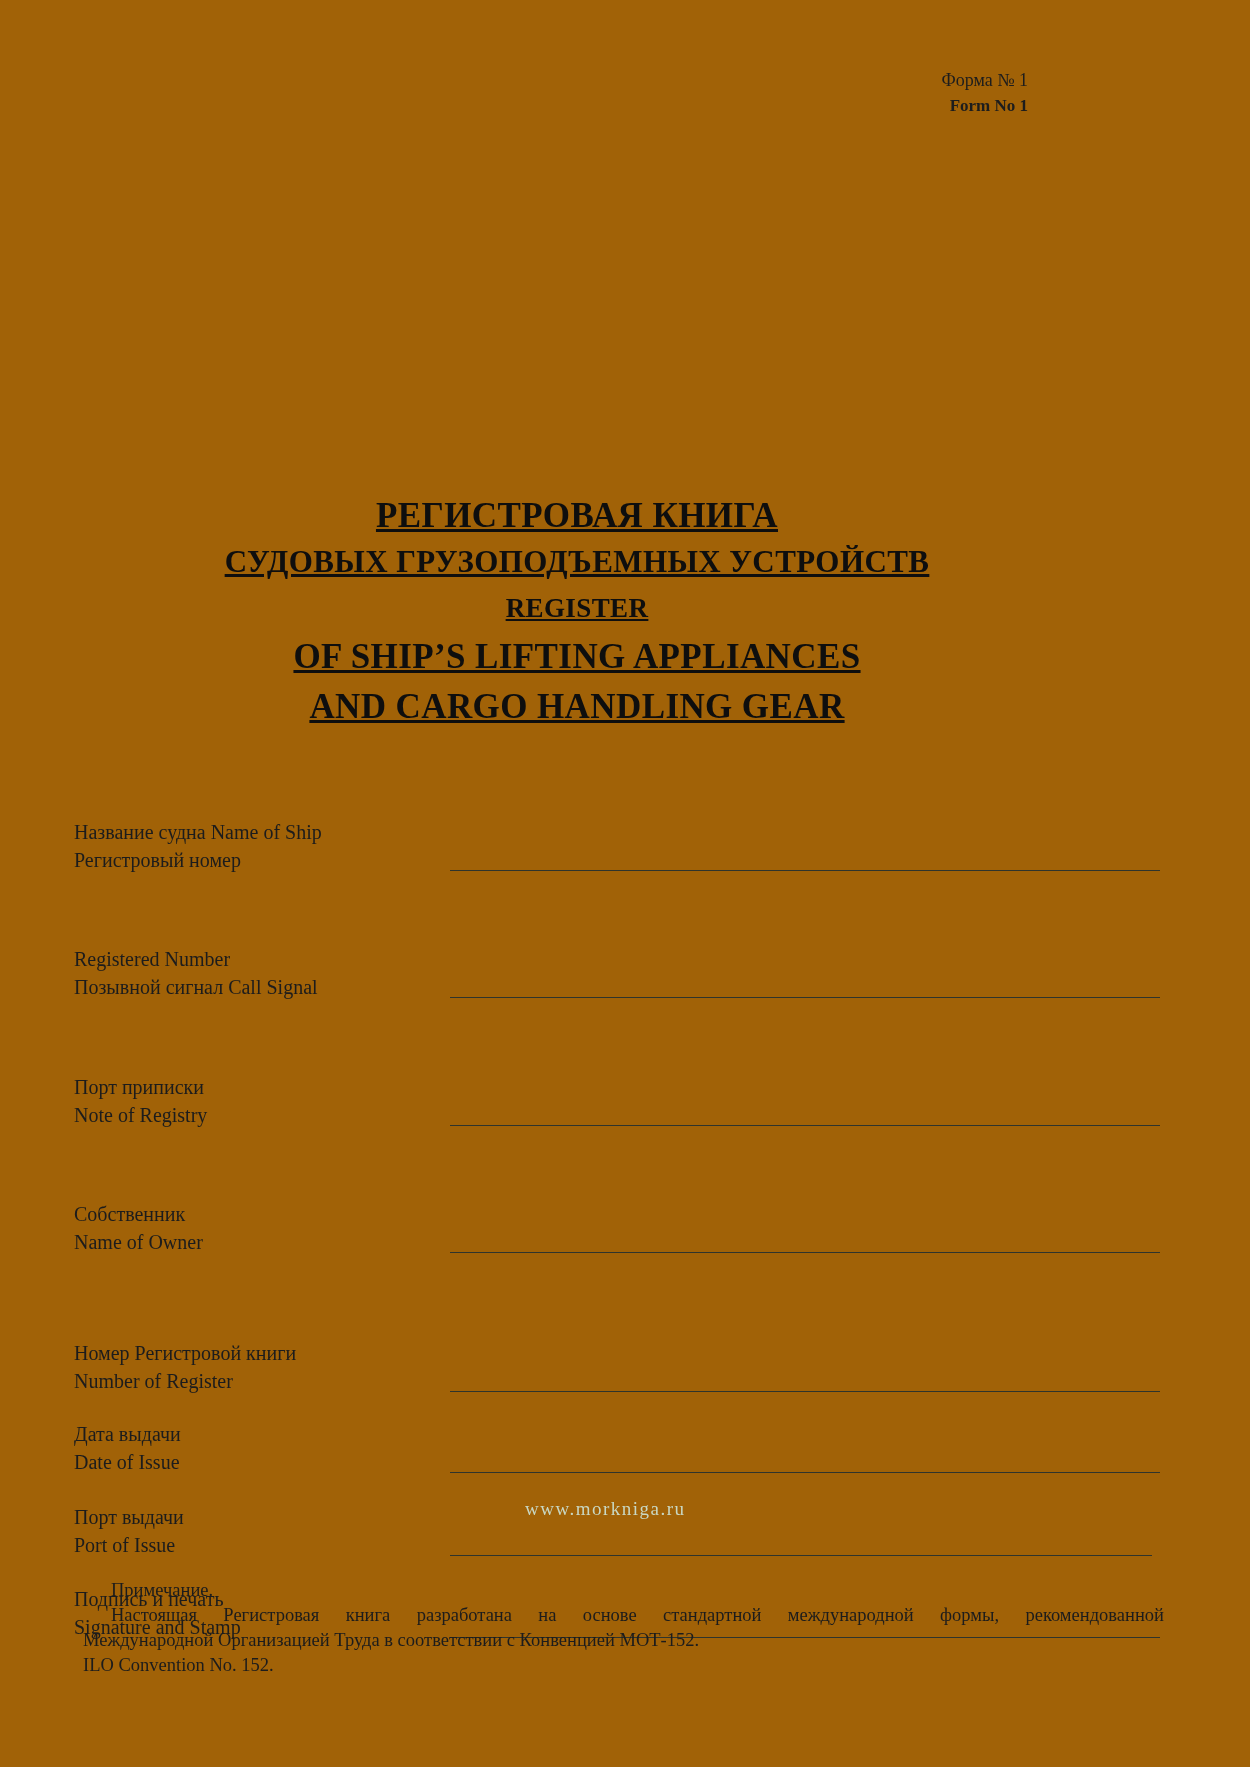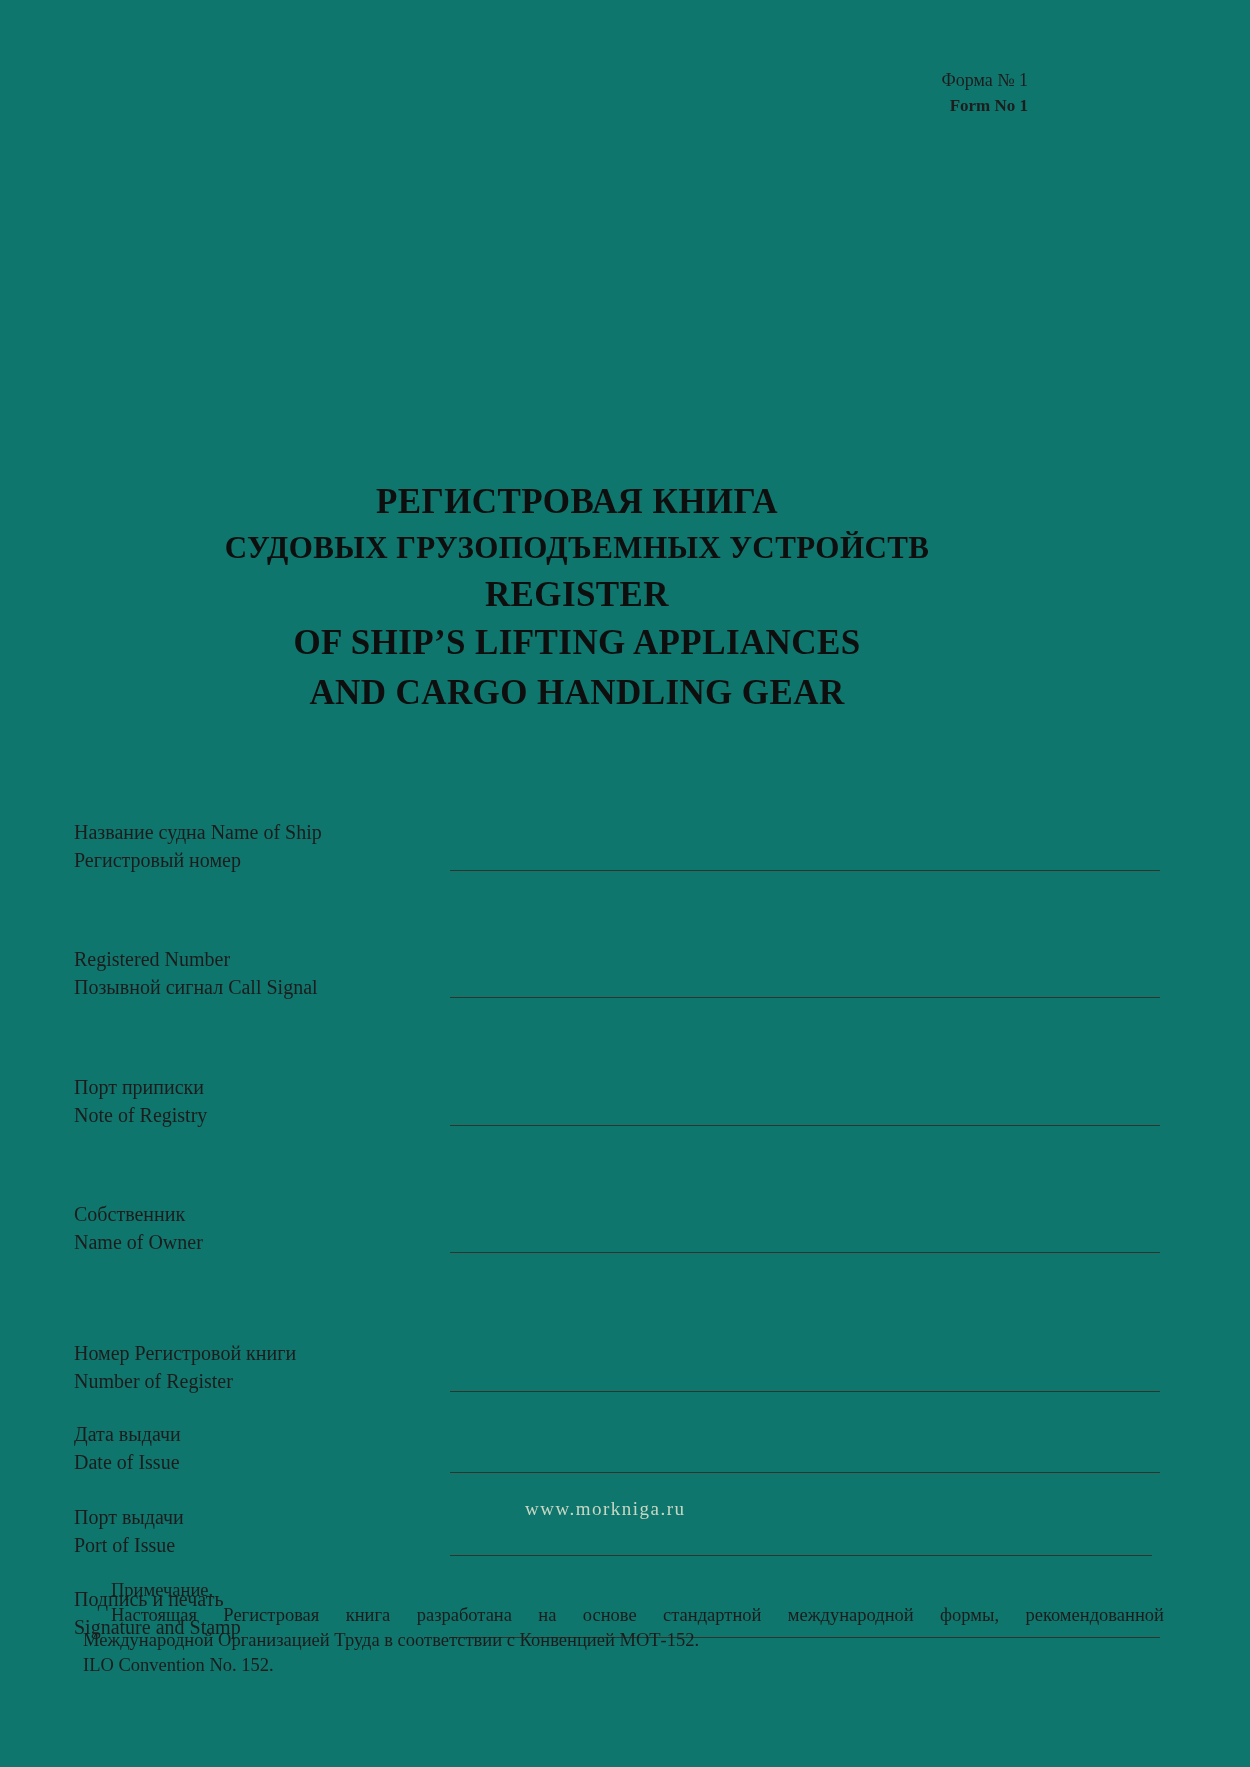--- a/index.html
+++ b/index.html
@@ -16,55 +16,56 @@
     color: #1a1a1a;
     overflow: hidden;
   }
 
   .page {
     position: absolute;
     left: 0;
     top: 0;
     width: 1250px;
     height: 1767px;
-    background: #0f766e;
+    background: #a16207;
   }
 
   
   .form-no {
     position: absolute;
     right: 222px;
     top: 68px;
     text-align: right;
     font-family: "Liberation Serif", serif;
     font-size: 18px;
     line-height: 25px;
     color: #1d1d1d;
   }
   .form-no div { white-space: nowrap; }
   .form-no .en { font-weight: 700; font-size: 17px; }
 
   
   .title {
     position: absolute;
     left: 0;
-    top: 480px;
+    top: 494px;
     width: 1154px;
     text-align: center;
     font-family: "Liberation Serif", serif;
     font-weight: 700;
     color: #0e0e0e;
+    text-decoration: underline;
   }
   .title .ln {
     display: block;
     letter-spacing: 0.4px;
   }
   .title .ln1 { font-size: 35px; line-height: 44px; }
   .title .ln2 { font-size: 31px; line-height: 47px; }
-  .title .ln3 { font-size: 35px; line-height: 47px; }
+  .title .ln3 { font-size: 27px; line-height: 47px; }
   .title .ln4 { font-size: 35px; line-height: 50px; }
   .title .ln5 { font-size: 35px; line-height: 50px; }
 
   
   .fields {
     position: absolute;
     left: 0;
     top: 818px;
     width: 1250px;
   }

